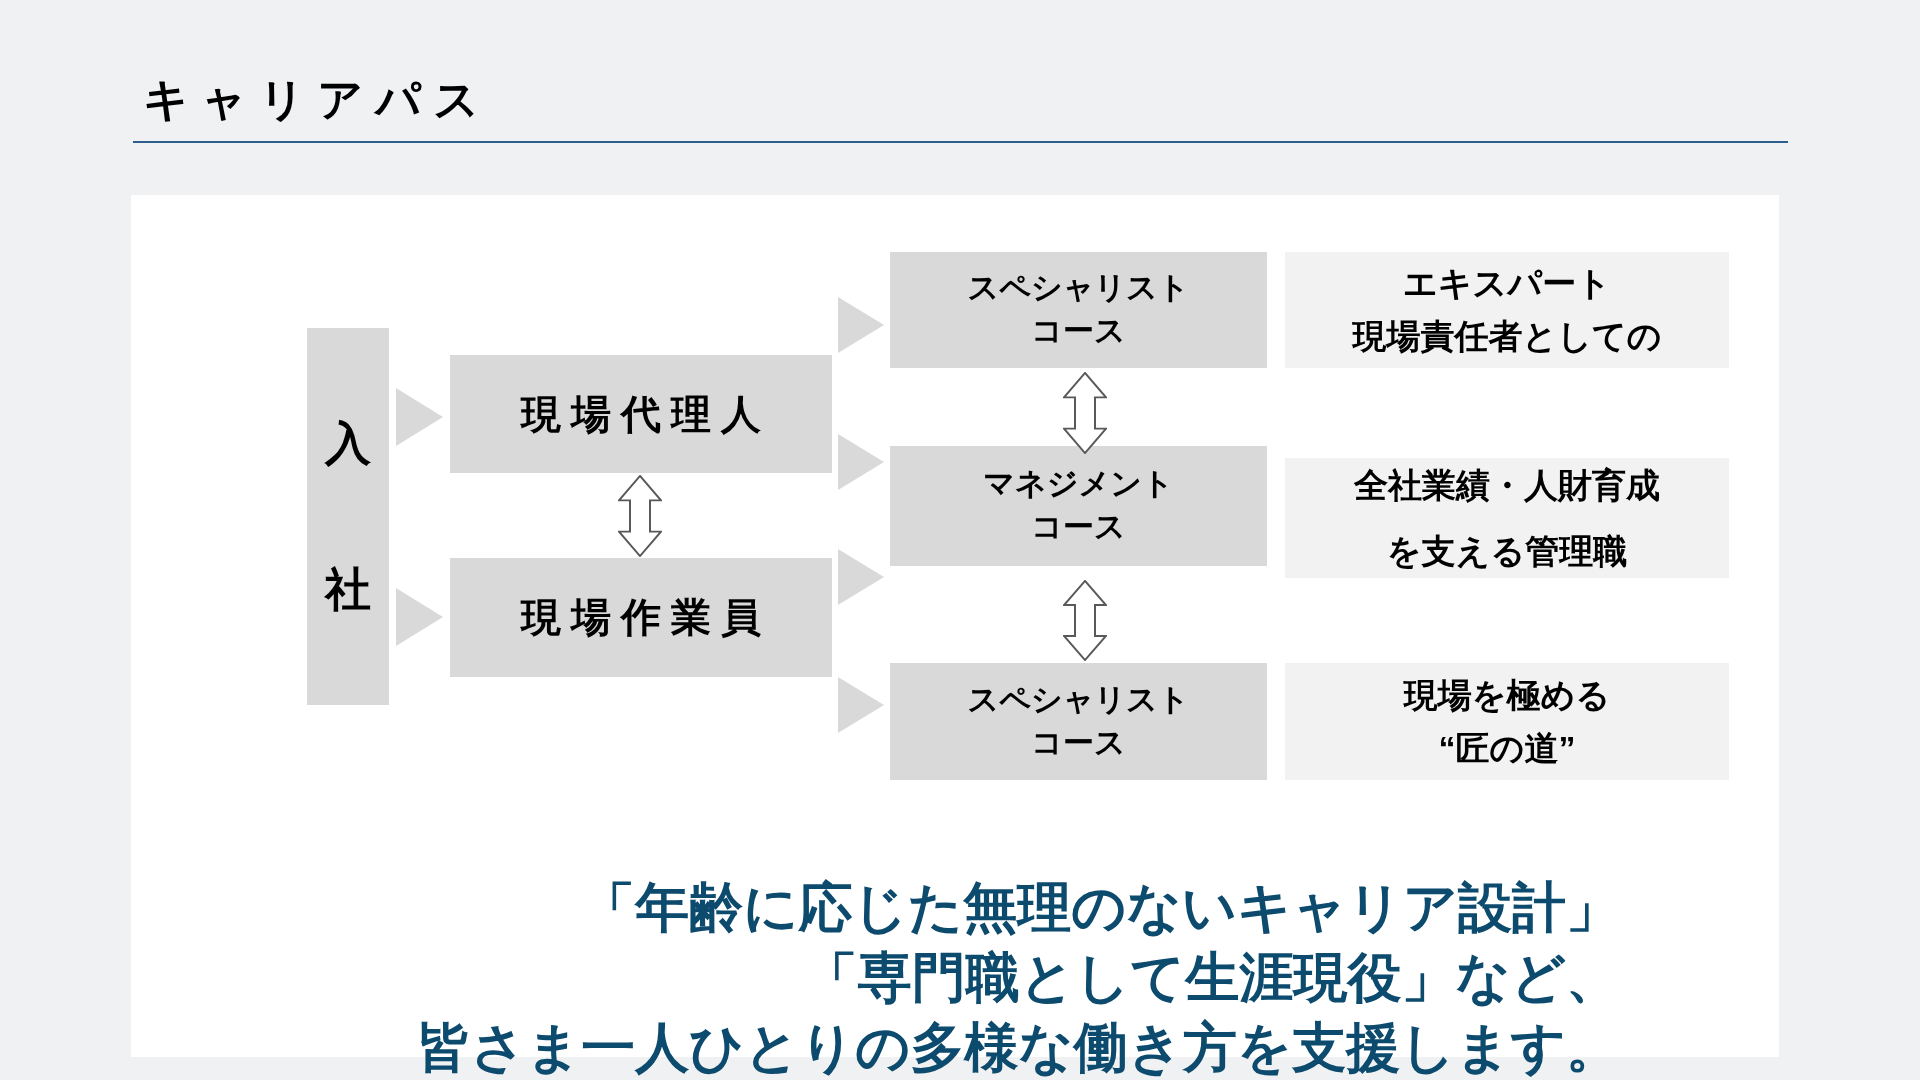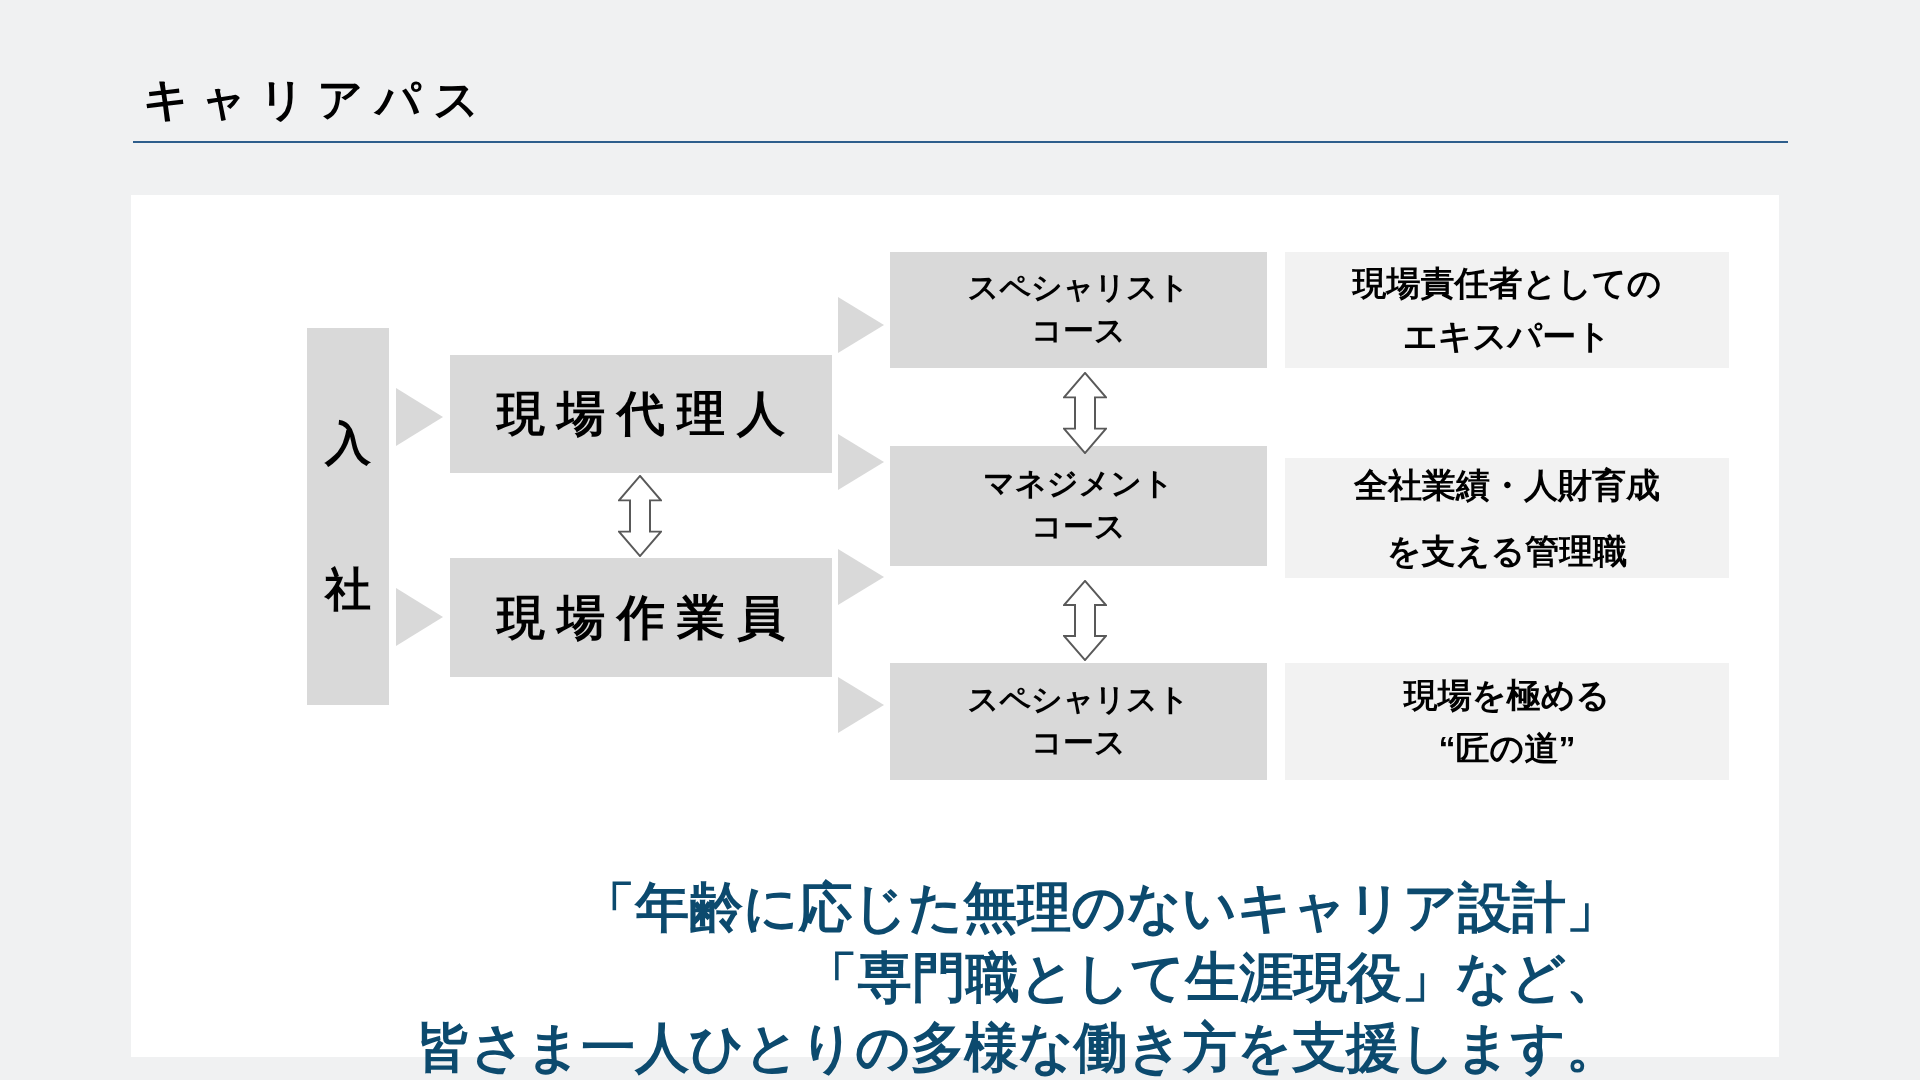--- a/index.html
+++ b/index.html
@@ -24,21 +24,21 @@
   .box{
     position:absolute;background:#d9d9d9;color:#000;
     display:flex;align-items:center;justify-content:center;
     font-weight:bold;text-align:center;
   }
   .entry{
     left:307px;top:328px;width:82px;height:377px;
     flex-direction:column;gap:84px;font-size:46px;
   }
   .role{
-    left:450px;width:382px;font-size:48px;letter-spacing:0.25em;text-indent:0.25em;
+    left:450px;width:382px;font-size:40px;letter-spacing:0.25em;text-indent:0.25em;
   }
   .role1{top:355px;height:118px;}
   .role2{top:558px;height:119px;}
   .course{
     left:890px;width:377px;flex-direction:column;font-size:31px;line-height:1.38;
   }
   .course1{top:252px;height:116px;}
   .course2{top:446px;height:120px;}
   .course3{top:663px;height:117px;}
   .desc{
@@ -122,22 +122,22 @@
       <path d="M22 1 L43 26 L32 26 L32 58 L43 58 L22 83 L1 58 L12 58 L12 26 L1 26 Z" fill="#ffffff" stroke="#595959" stroke-width="2"></path>
     </svg>
   </div>
   <div class="updown udM2">
     <svg viewBox="0 0 44 84" preserveAspectRatio="none">
       <path d="M22 1 L43 26 L32 26 L32 58 L43 58 L22 83 L1 58 L12 58 L12 26 L1 26 Z" fill="#ffffff" stroke="#595959" stroke-width="2"></path>
     </svg>
   </div>
 
   <div class="box desc desc1">
+    <div>エキスパート</div>
     <div>現場責任者としての</div>
-    <div>エキスパート</div>
   </div>
   <div class="box desc desc2">
     <div>全社業績・人財育成</div>
     <div>を支える管理職</div>
   </div>
   <div class="box desc desc3">
     <div>現場を極める</div>
     <div>“匠の道”</div>
   </div>
 

